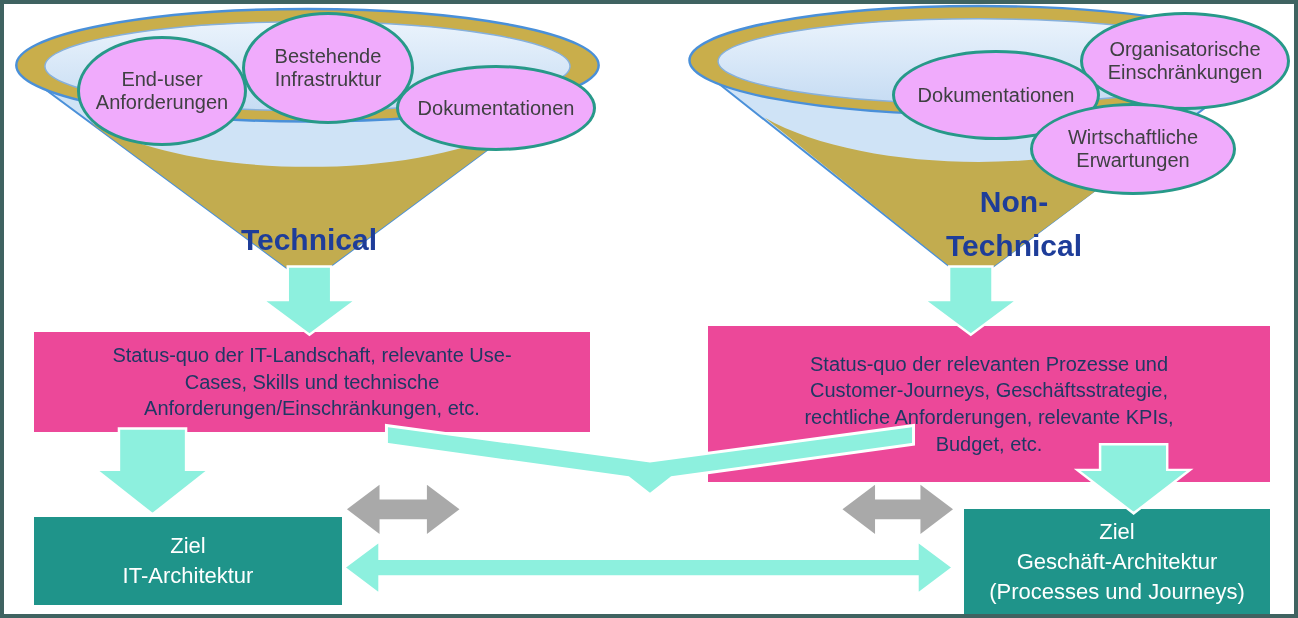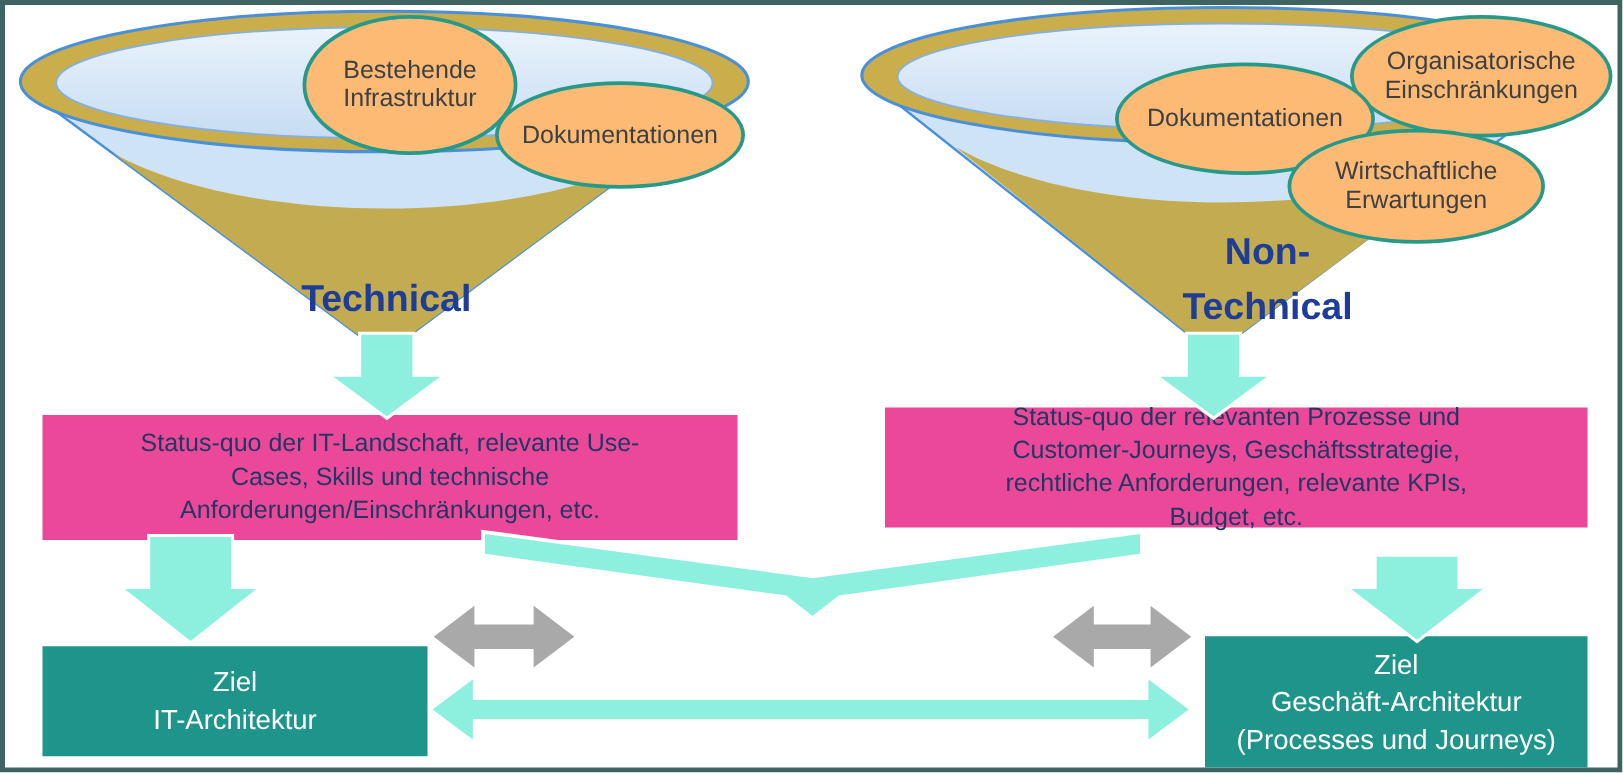--- a/index.html
+++ b/index.html
@@ -10,21 +10,21 @@
     background:#ffffff;
     border:4px solid #3f6361;
     overflow:hidden;
     font-family:"Liberation Sans", sans-serif;
   }
   .layer{position:absolute;left:0;top:0;width:100%;height:100%;pointer-events:none;}.z2{z-index:2}
 
   .bubble{
     position:absolute;z-index:3;
     border:3px solid #279989;border-radius:50%;
-    background:#fdba74;
+    background:#f0abfc;
     display:flex;align-items:center;justify-content:center;
     text-align:center;color:#3f4042;font-size:20px;line-height:1.15;
   }
   .bubble.faded{
     background:rgba(216,240,230,0.35);
     border-color:rgba(43,148,118,0.85);
   }
   .bubble.faded.left-trend{color:#5f8d73;}
   .bubble.faded.right-wett{color:#86a79b;}
 
@@ -57,21 +57,21 @@
 </style>
 </head>
 <body>
 
 <div class="canvas">
 
   <div class="gray-box" style="left:30px;top:328px;width:556px;height:100px;">
     <div>Status-quo der IT-Landschaft, relevante Use-<br>Cases, Skills und technische<br>Anforderungen/Einschränkungen, etc.</div>
   </div>
 
-  <div class="gray-box" style="left:704px;top:322px;width:562px;height:96px;text-align:center;">
+  <div class="gray-box" style="left:704px;top:322px;width:562px;height:156px;text-align:center;">
     <div>Status-quo der relevanten Prozesse und<br>Customer-Journeys, Geschäftsstrategie,<br>rechtliche Anforderungen, relevante KPIs,<br>Budget, etc.</div>
   </div>
 
 
   <div class="teal-box" style="left:30px;top:513px;width:308px;height:88px;">
     <div>Ziel<br>IT-Architektur</div>
   </div>
 
   <div class="teal-box" style="left:960px;top:505px;width:306px;height:106px;">
     <div>Ziel<br>Geschäft-Architektur<br>(Processes und Journeys)</div>
@@ -105,20 +105,23 @@
     <path d="M 1106 446 L 1174 446 L 1174 472 L 1197 472 L 1140 516 L 1083 472 L 1106 472 Z" fill="#8df0de" stroke="#ffffff" stroke-width="2.5"></path>
 
     <path d="M 383 427 L 650 463 L 917 427 L 917 446 L 672 480 L 650 497 L 628 480 L 383 446 Z" fill="#8df0de" stroke="#ffffff" stroke-width="3"></path>
 
     <path d="M 343 512 L 376 487 L 376 502 L 424 502 L 424 487 L 457 512 L 424 537 L 424 522 L 376 522 L 376 537 Z" fill="#a9a9a9"></path>
     <path d="M 845 512 L 878 487 L 878 502 L 924 502 L 924 487 L 957 512 L 924 537 L 924 522 L 878 522 L 878 537 Z" fill="#a9a9a9"></path>
 
     <path d="M 340 571 L 376 544 L 376 562 L 921 562 L 921 544 L 957 571 L 921 598 L 921 580 L 376 580 L 376 598 Z" fill="#8df0de" stroke="#ffffff" stroke-width="2.5"></path>
   </svg>
 
+  <div class="bubble" style="left:73px;top:32px;width:164px;height:104px;">
+    <span>End-user<br>Anforderungen</span>
+  </div>
   <div class="bubble" style="left:238px;top:8px;width:166px;height:106px;">
     <span>Bestehende<br>Infrastruktur</span>
   </div>
   <div class="bubble" style="left:392px;top:61px;width:194px;height:80px;">
     <span>Dokumentationen</span>
   </div>
 
   <div class="bubble" style="left:1076px;top:8px;width:204px;height:92px;">
     <span>Organisatorische<br>Einschränkungen</span>
   </div>

